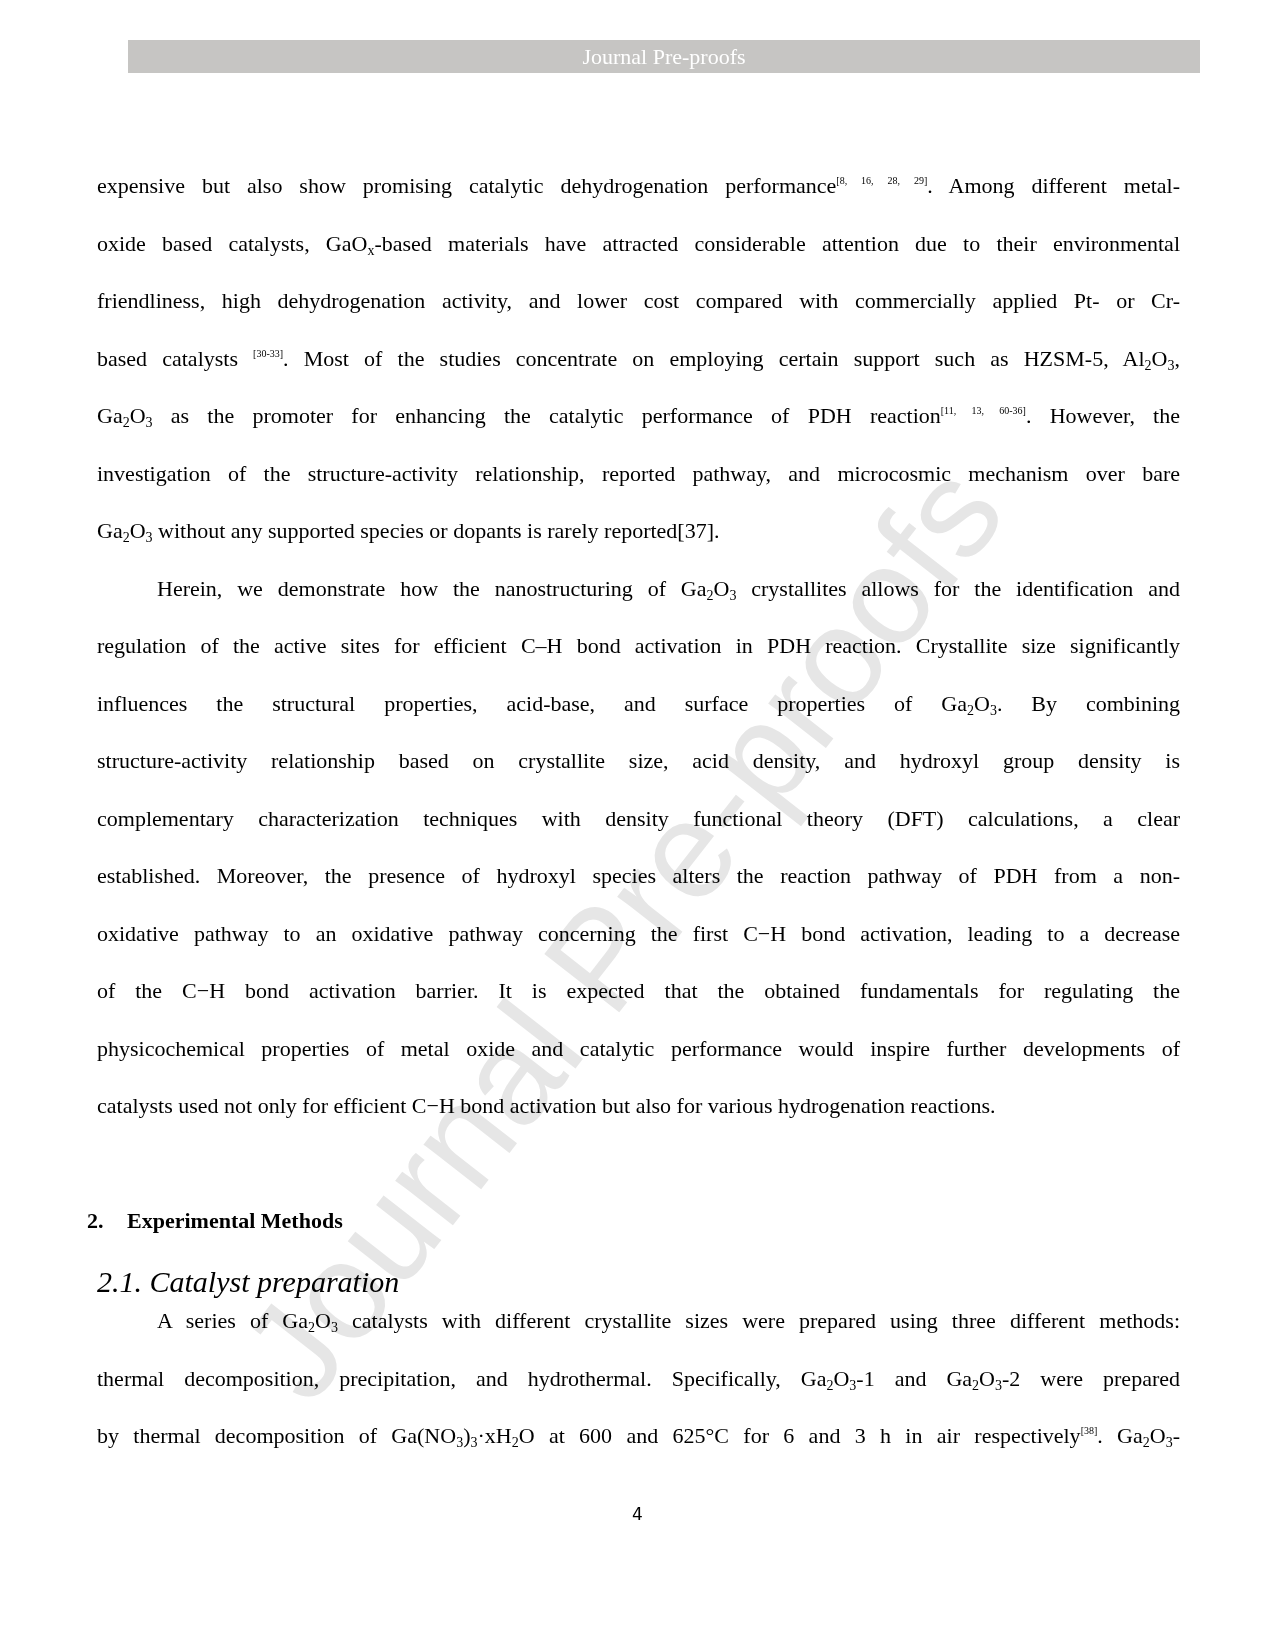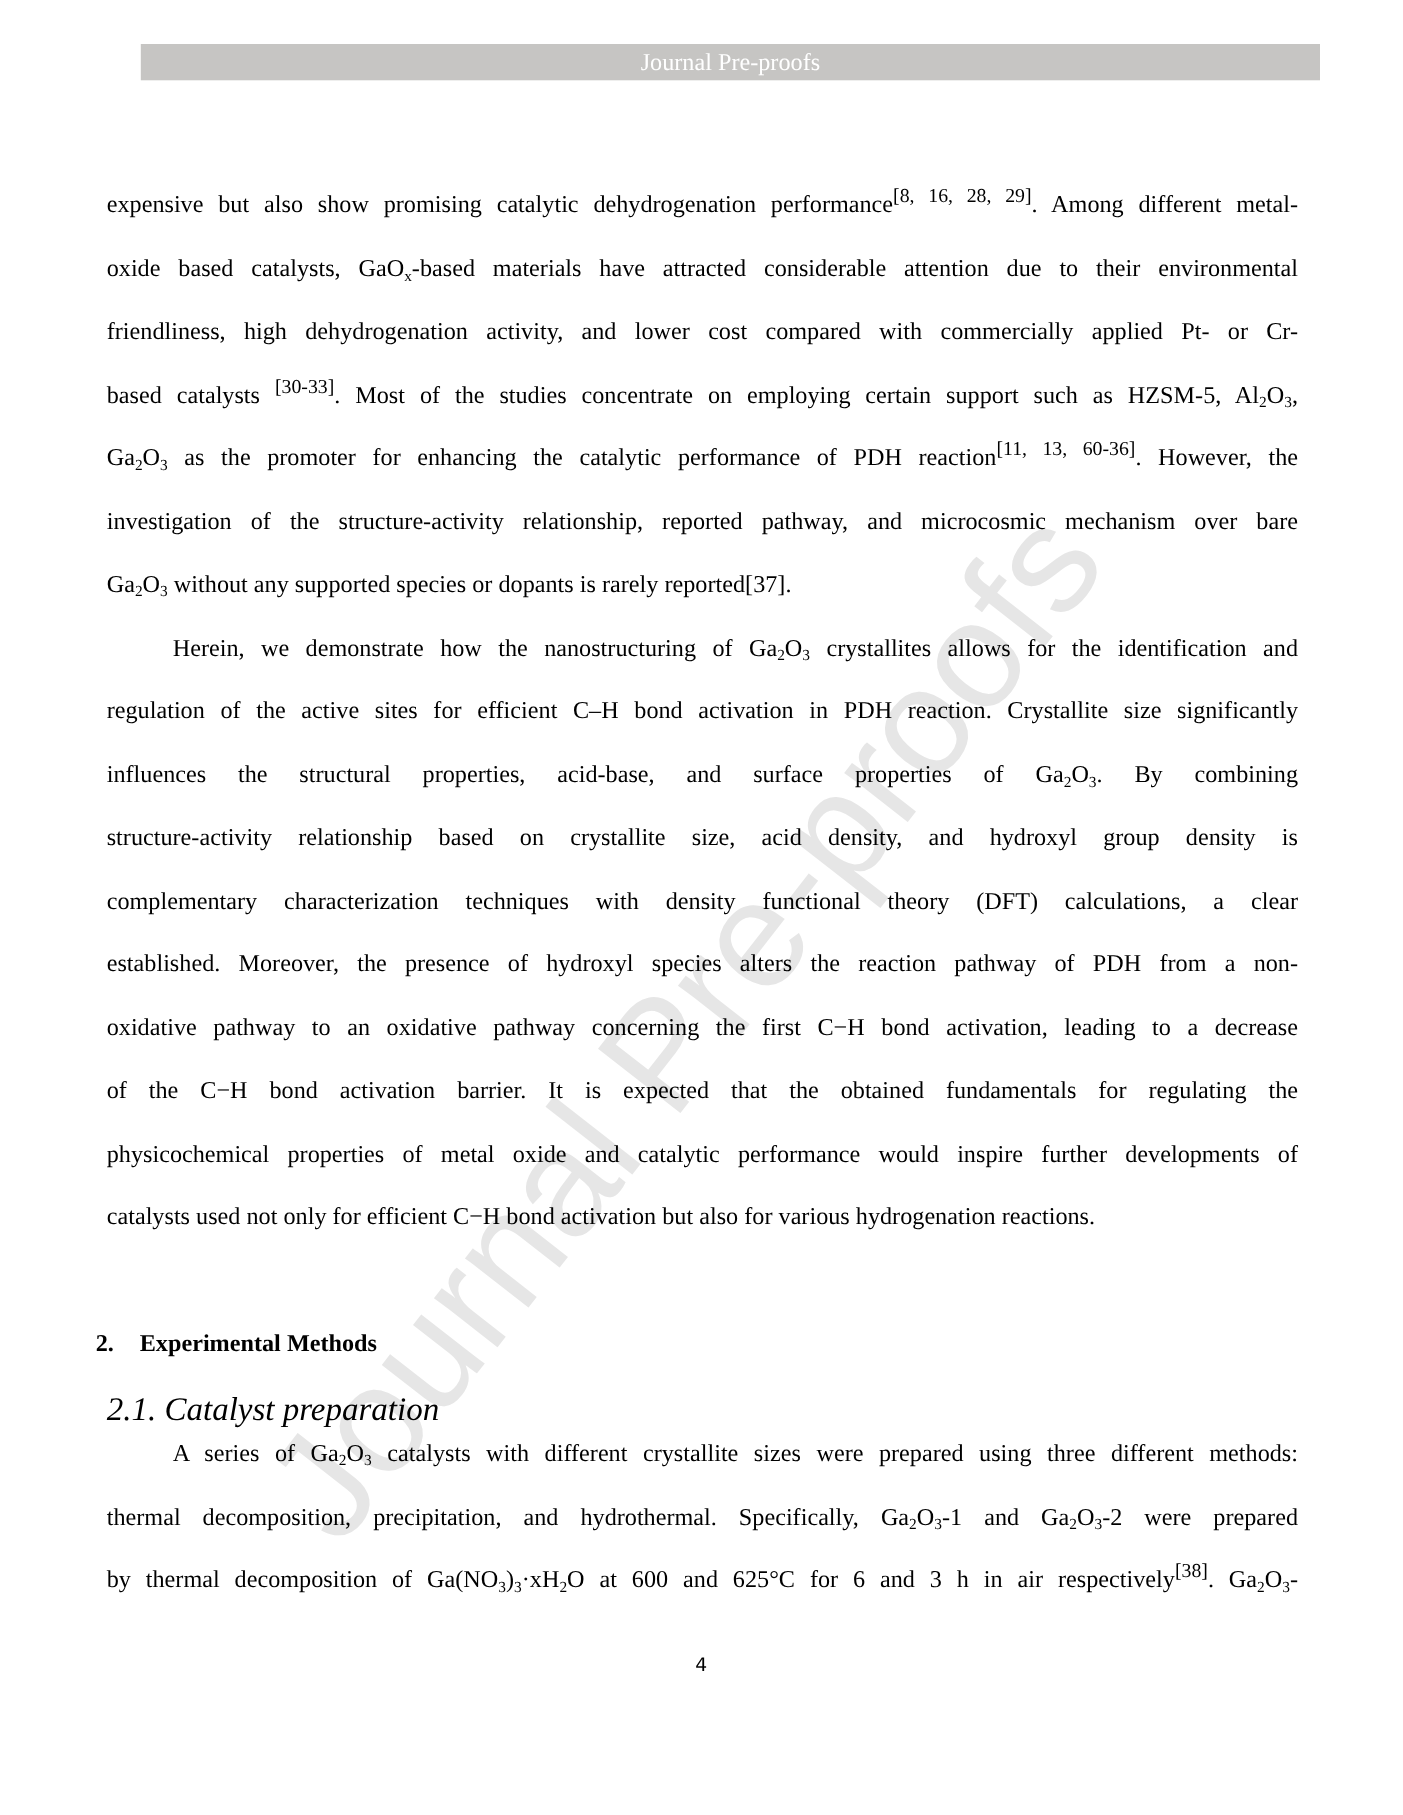--- a/index.html
+++ b/index.html
@@ -28,21 +28,21 @@
     font-size: 22px;
   }
   .line {
     height: 57.5px; line-height: 36px; white-space: nowrap;
   }
   .line.justify {
     text-align: justify; text-align-last: justify; white-space: normal;
   }
   .indent { padding-left: 60px; }
   sub { font-size: 14px; vertical-align: -4px; line-height: 0; }
-  sup { font-size: 18px; vertical-align: 9px; line-height: 0; }
+  sup { font-size: 10px; vertical-align: 9px; line-height: 0; }
   .section-heading {
     position: absolute; left: 87px; top: 1208px; z-index: 1;
     font-size: 22px; font-weight: bold;
   }
   .section-heading .num { display: inline-block; width: 40px; }
   .subsection-heading {
     position: absolute; left: 97px; top: 1265px; z-index: 1;
     font-size: 30px; font-style: italic;
   }
   .para3 {

